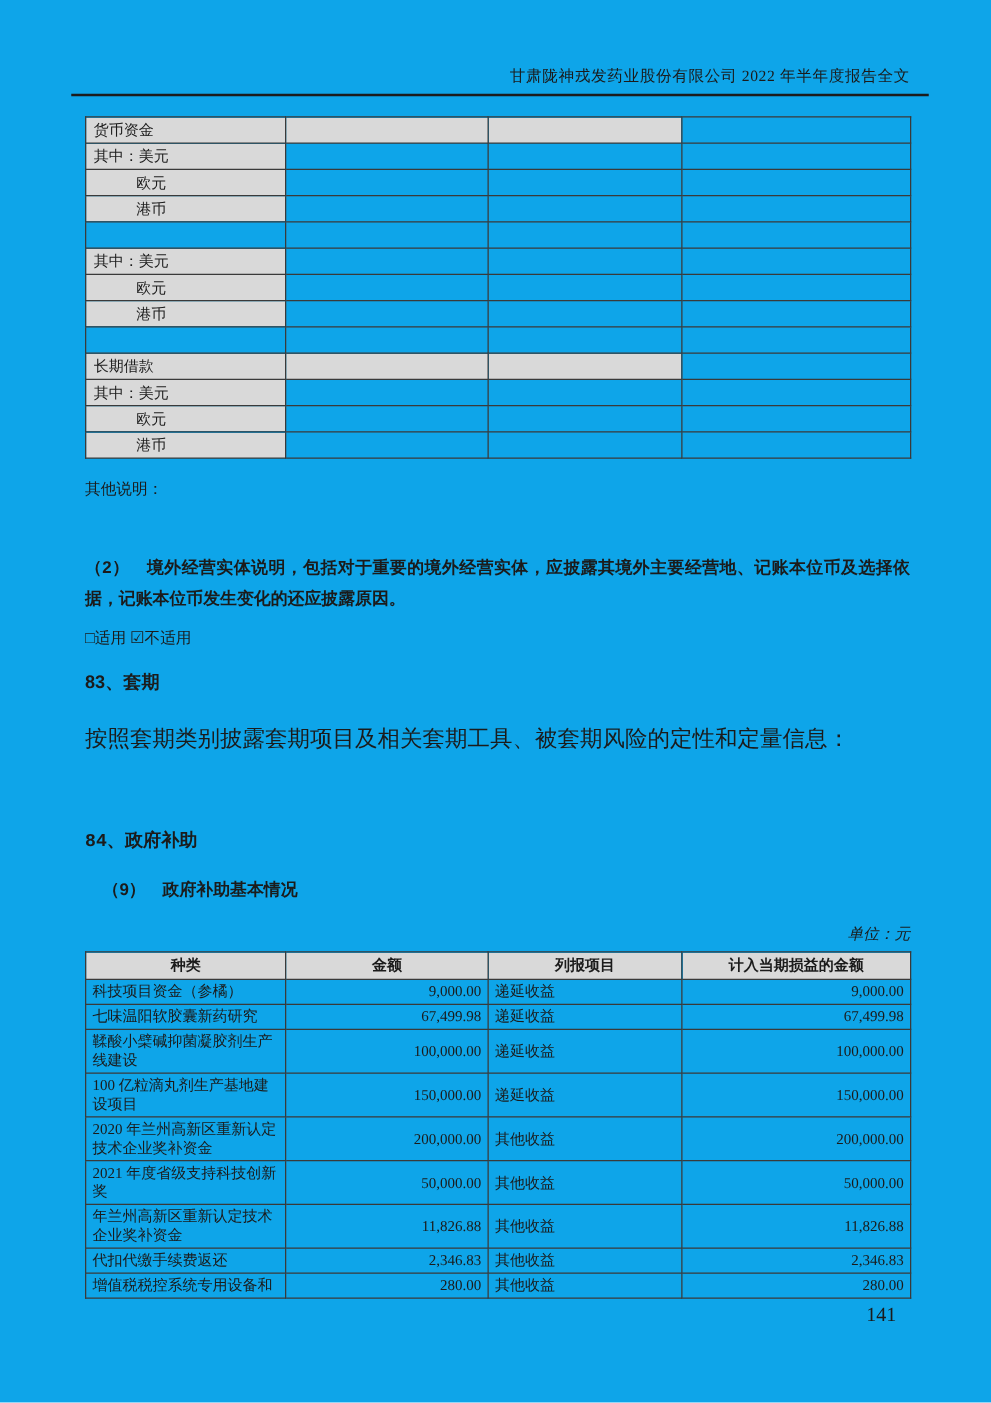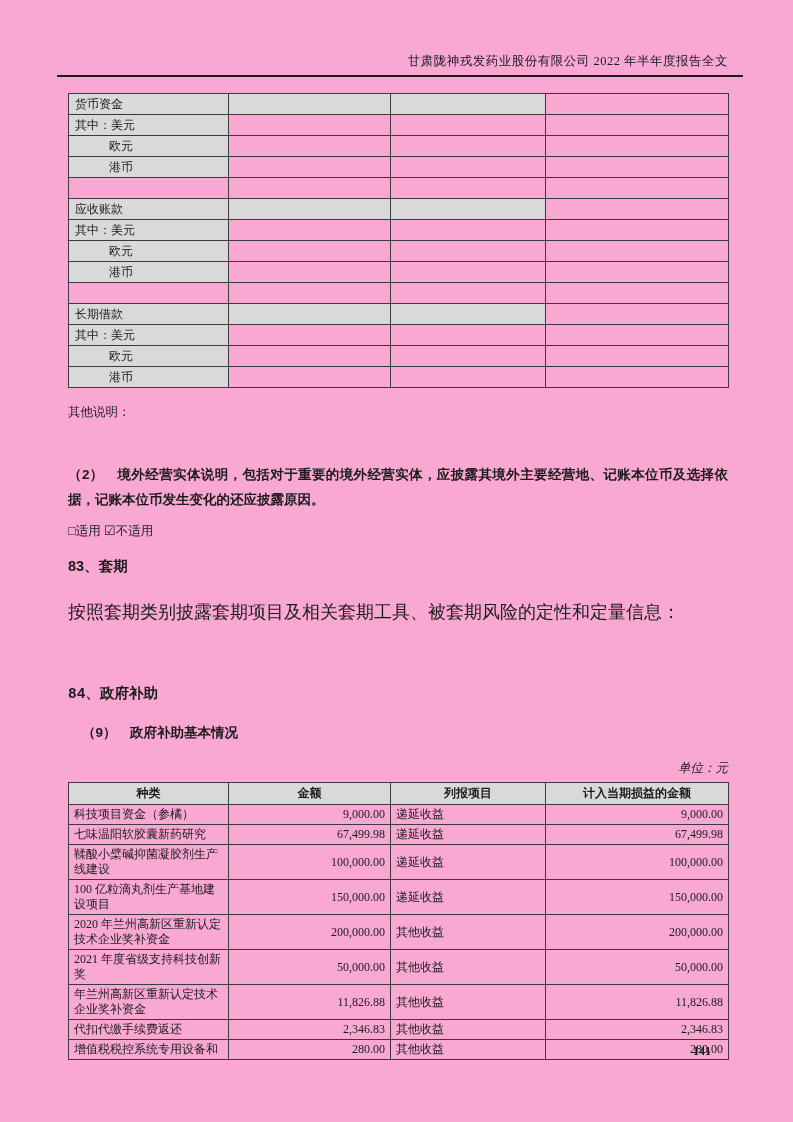--- a/index.html
+++ b/index.html
@@ -1,17 +1,17 @@
 <!DOCTYPE html>
 <html lang="zh"><head>
 <meta charset="utf-8">
 <style>
   html,body { margin:0; padding:0; background:#ffffff; }
   .page {
-    position:relative; width:793px; height:1122px; background:#f9a8d4;
+    position:relative; width:793px; height:1122px; background:#0ea5e9;
     font-family:"Liberation Serif","DejaVu Serif",serif; color:#1b1b1b;
     overflow:hidden;
   }
   .doc-header {
     position:absolute; top:53px; left:57px; width:671px;
     text-align:right; font-size:12.5px; letter-spacing:0.5px;
   }
   .header-rule {
     position:absolute; top:75px; left:57px; width:686px;
     border-bottom:2px solid #1c1c1c; height:0;
@@ -55,21 +55,21 @@
   .gt { margin-top:5px; }
   .gt th {
     background:#d9d9d9; font-weight:bold; text-align:center;
     height:21px; padding:0 4px;
   }
   .gt td { line-height:15px; padding:2px 5px; height:15px; }
   .gt td.num { text-align:right; }
   .gt td.txt { text-align:left; }
 
   .page-number {
-    position:absolute; top:1044px; left:693px; font-size:12px;font-weight:bold;
+    position:absolute; top:1044px; left:693px; font-size:16px;
   }
 </style>
 </head>
 <body>
 
 <div class="page">
 
   <div class="doc-header">甘肃陇神戎发药业股份有限公司 2022 年半年度报告全文</div>
   <div class="header-rule"></div>
 
@@ -107,26 +107,20 @@
           <td></td>
           <td></td>
         </tr>
         <tr>
           <td></td>
           <td></td>
           <td></td>
           <td></td>
         </tr>
         <tr>
-          <td class="g">应收账款</td>
-          <td class="g"></td>
-          <td class="g"></td>
-          <td></td>
-        </tr>
-        <tr>
           <td class="g">其中：美元</td>
           <td></td>
           <td></td>
           <td></td>
         </tr>
         <tr>
           <td class="g ind">欧元</td>
           <td></td>
           <td></td>
           <td></td>

